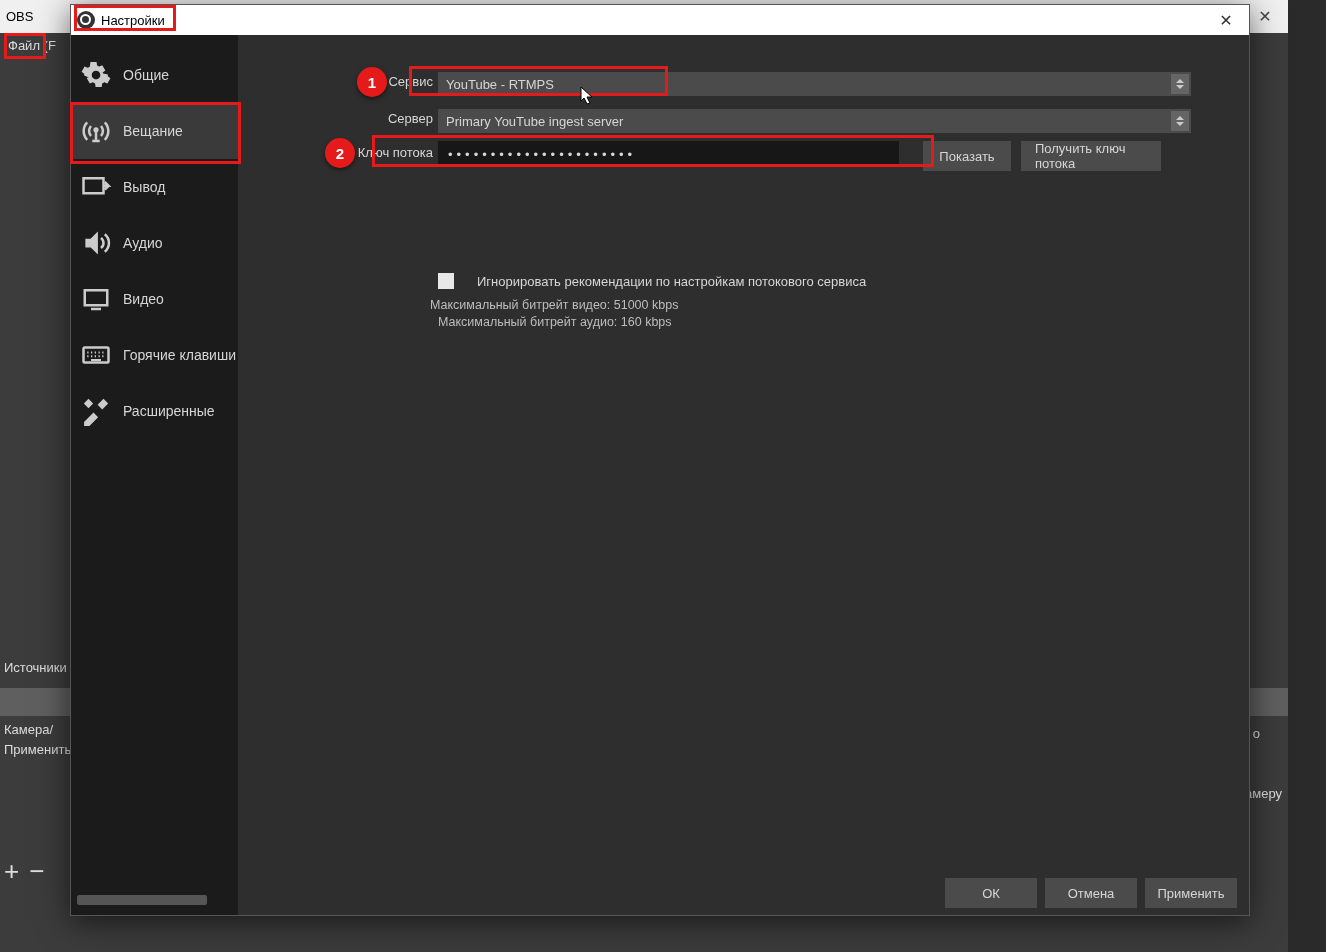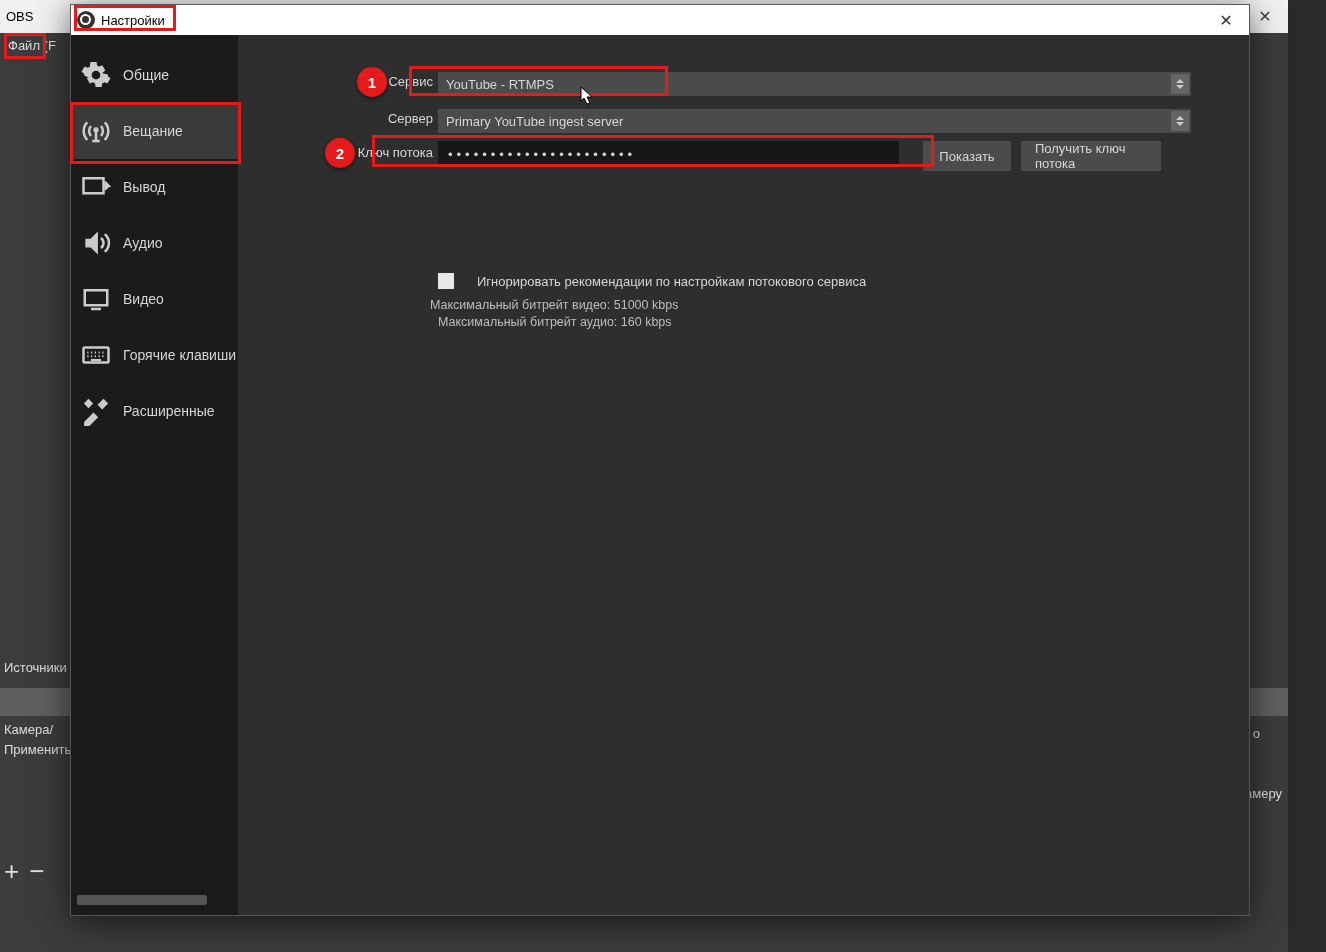--- a/index.html
+++ b/index.html
@@ -284,20 +284,31 @@
       </div>
 
       <div style="position:absolute; left:200px; top:238px; display:flex; align-items:center; gap:23px;">
         <div class="checkbox"></div>
         <span style="color:#d6d6d6; font-size:13px;">Игнорировать рекомендации по настройкам потокового сервиса</span>
       </div>
 
       <div class="info-text" style="position:absolute; left:192px; top:262px;">Максимальный битрейт видео: 51000 kbps</div>
       <div class="info-text" style="position:absolute; left:200px; top:279px;">Максимальный битрейт аудио: 160 kbps</div>
 
+      <div class="footer">
+        <div class="btn">
+            <span>ОК</span>
+          </div>
+        <div class="btn">
+            <span>Отмена</span>
+          </div>
+        <div class="btn">
+            <span>Применить</span>
+          </div>
+      </div>
     </div>
   </div>
 </div>
 
 <div class="marker" style="left:357px; top:67px;">1</div>
 <div class="marker" style="left:325px; top:138px;">2</div>
 
 <div class="border-hl" style="left:4px; top:33px; width:42px; height:26px;"></div>
 <div class="border-hl" style="left:74px; top:5px; width:102px; height:26px;"></div>
 <div class="border-hl" style="left:70px; top:102px; width:171px; height:62px;"></div>

